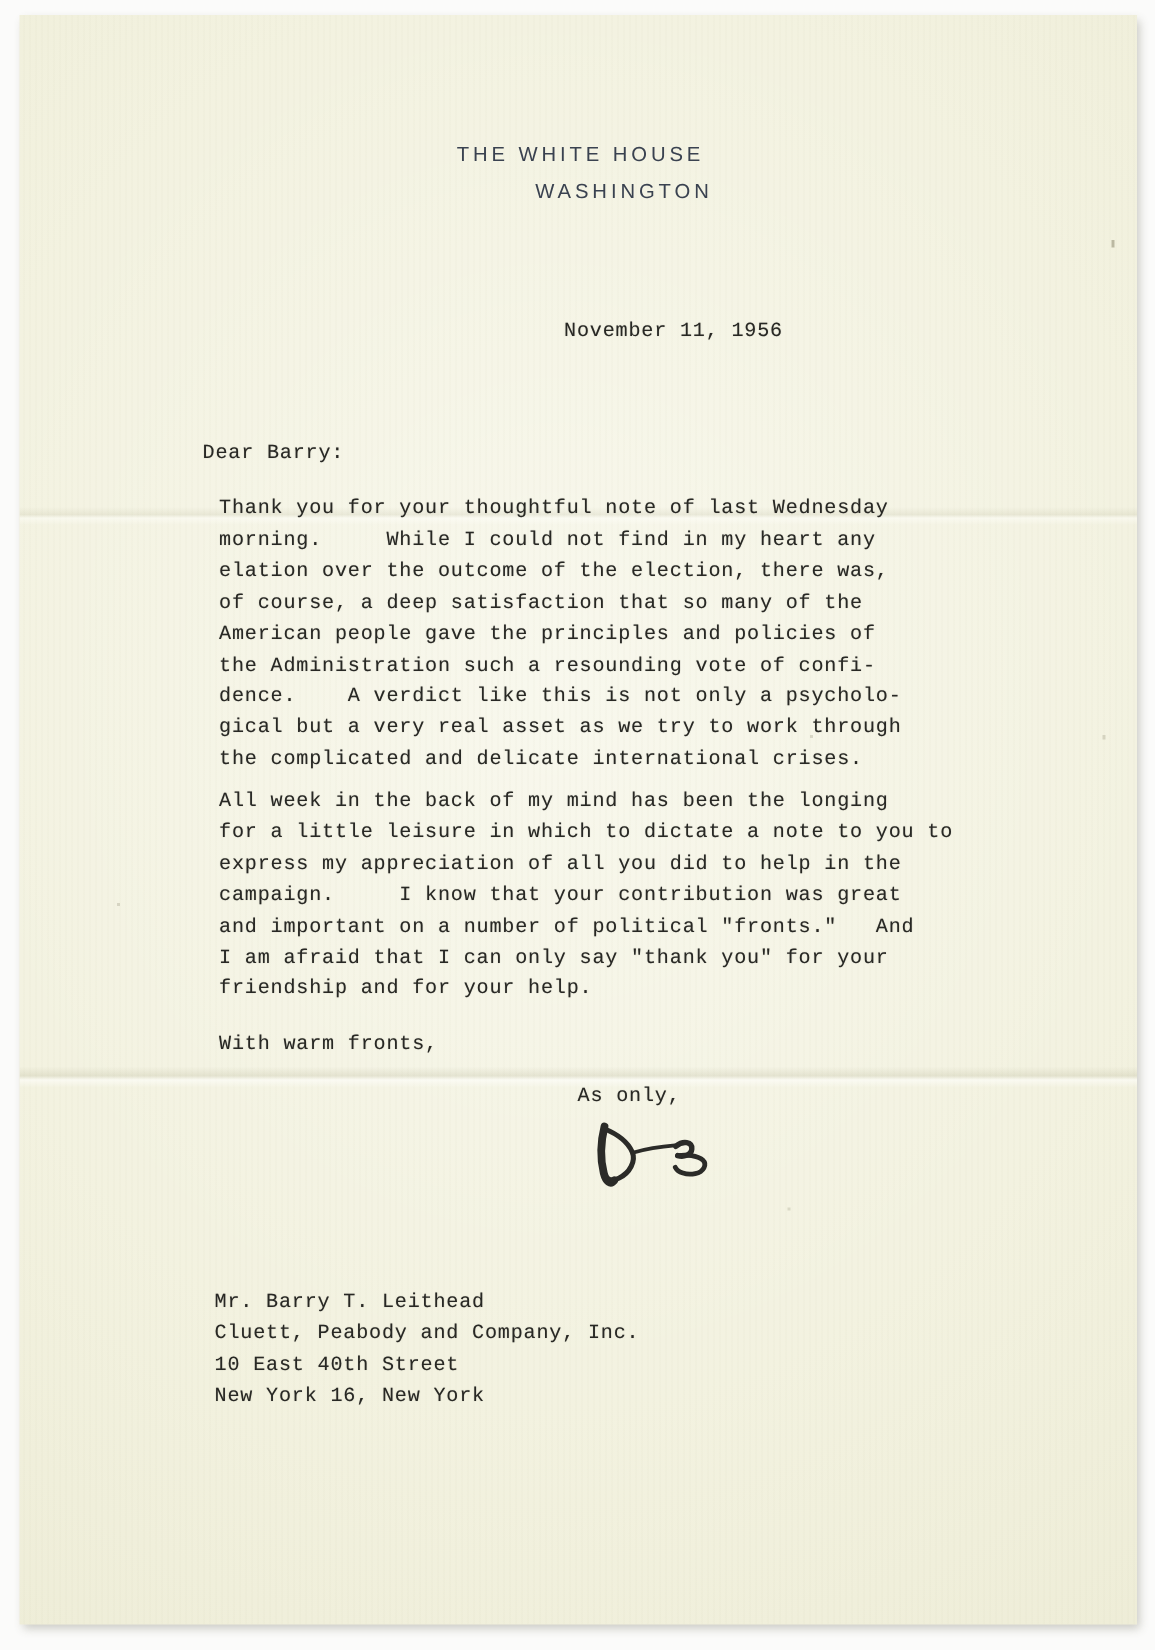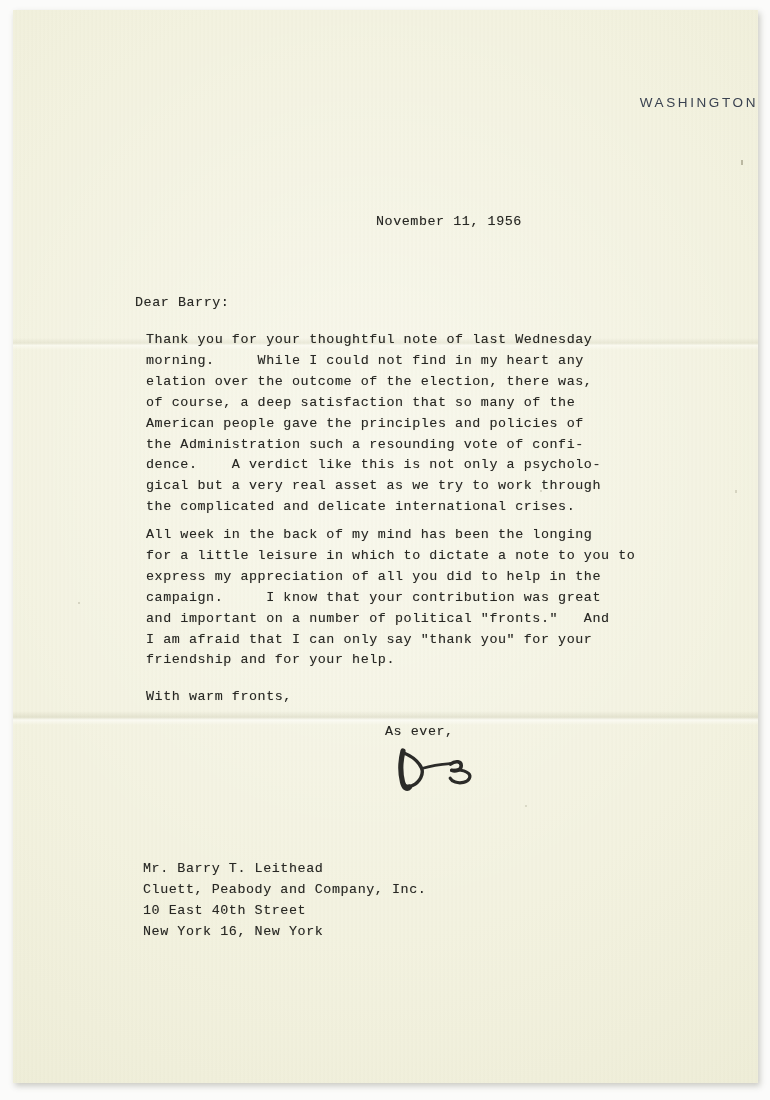--- a/index.html
+++ b/index.html
@@ -90,21 +90,21 @@
     top: 80px;
     width: 745px;
     text-align: center;
     color: #3a4250;
     font-family: "Liberation Sans", sans-serif;
     font-size: 13.5px;
     line-height: 25px;
     letter-spacing: 2.6px;
   }
   #letterhead .lh-line-1 { display: block; padding-left: 3px; }
-  #letterhead .lh-line-2 { display: block; padding-left: 61px; text-align: right; }
+  #letterhead .lh-line-2 { display: block; padding-left: 61px; }
 
   
   .typed {
     position: absolute;
     color: #282824;
     font-family: Liberation Mono, monospace;
     font-size: 13.4px;
     line-height: 20.9px;
     letter-spacing: 0.55px;
     white-space: pre;
@@ -138,20 +138,21 @@
 
     <div class="crease crease-1"></div>
     <div class="crease crease-2"></div>
     <div class="speck" style="left:728px; top:150px; width:2px; height:5px;"></div>
     <div class="speck" style="left:527px; top:480px; width:2px; height:2px; opacity:.5;"></div>
     <div class="speck" style="left:65px; top:592px; width:2px; height:2px; opacity:.5;"></div>
     <div class="speck" style="left:512px; top:795px; width:2px; height:2px; opacity:.45;"></div>
     <div class="speck" style="left:722px; top:480px; width:2px; height:3px; opacity:.5;"></div>
 
     <div id="letterhead">
+      <span class="lh-line-1">THE WHITE HOUSE</span>
       <span class="lh-line-2">WASHINGTON</span>
     </div>
 
     <div class="typed" id="date-line">November 11, 1956</div>
 
     <div class="typed" id="salutation">Dear Barry:</div>
 
     <div class="typed" id="para-1">Thank you for your thoughtful note of last Wednesday
 morning.     While I could not find in my heart any
 elation over the outcome of the election, there was,
@@ -165,21 +166,21 @@
     <div class="typed" id="para-2">All week in the back of my mind has been the longing
 for a little leisure in which to dictate a note to you to
 express my appreciation of all you did to help in the
 campaign.     I know that your contribution was great
 and important on a number of political "fronts."   And
 I am afraid that I can only say "thank you" for your
 friendship and for your help.</div>
 
     <div class="typed" id="closing">With warm fronts,</div>
 
-    <div class="typed" id="signoff">As ever,</div>
+    <div class="typed" id="signoff">As only,</div>
 
     <div id="signature">
       <svg width="120" height="54" viewBox="0 0 120 54" fill="none" xmlns="http://www.w3.org/2000/svg" aria-hidden="true">
         <g stroke="#2b2b28" stroke-linecap="round" stroke-linejoin="round" fill="none">
 
           <path d="M8 6 C5.5 16, 5 27, 7.5 37 C9 43, 12 45, 14.5 42" stroke-width="5.2"></path>
           <path d="M7.8 7.5 C14 10, 23 15, 26.5 23 C29 29, 25 37, 17.5 40.5
                    C13.5 42.3, 10 41.5, 8.4 38.6" stroke-width="3.4"></path>
 
           <path d="M26.8 23.5 C36 20.8, 46 19.3, 55 18.6" stroke-width="2.6"></path>

